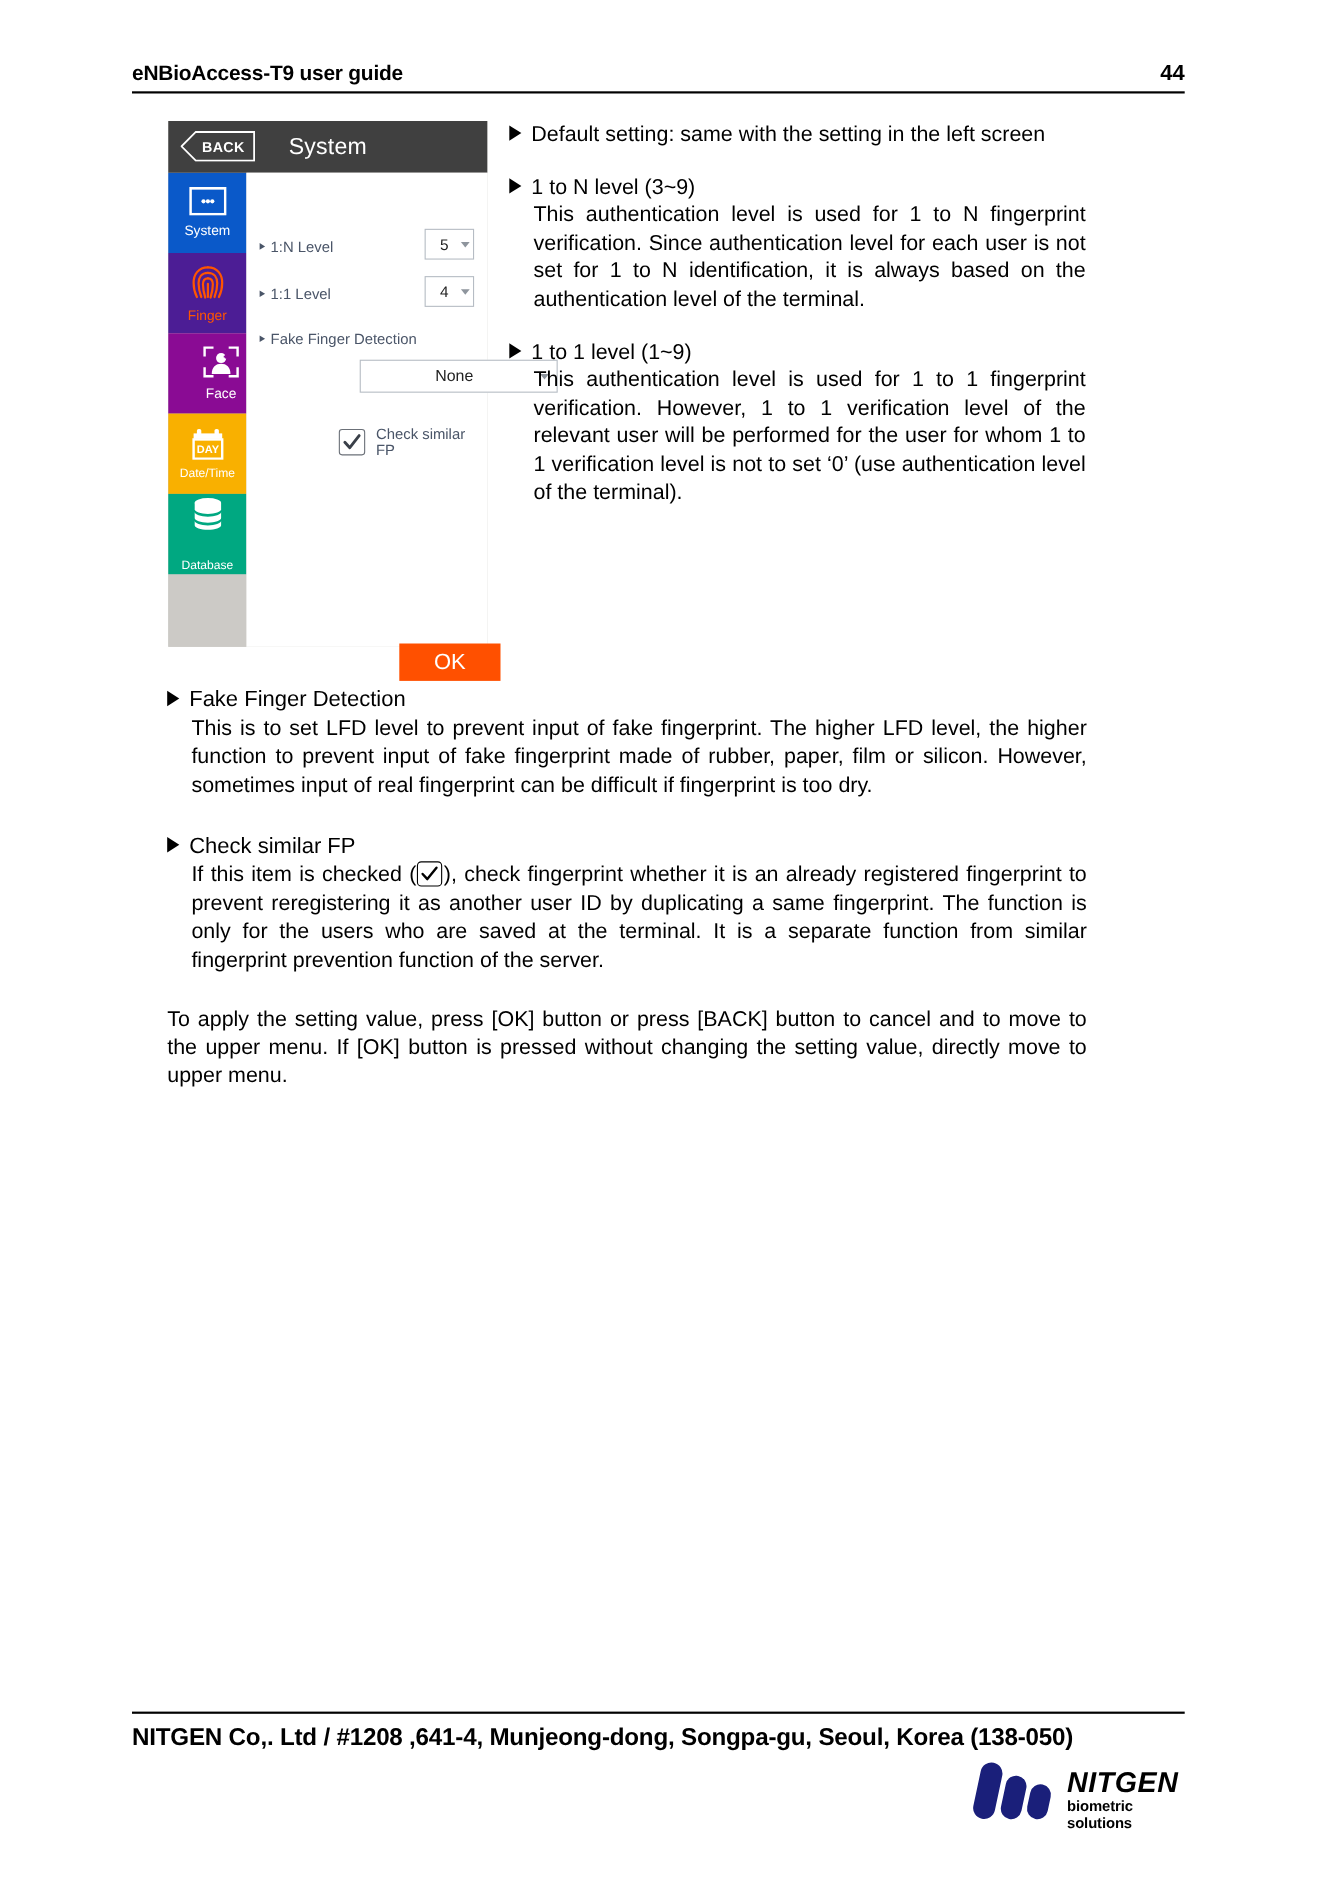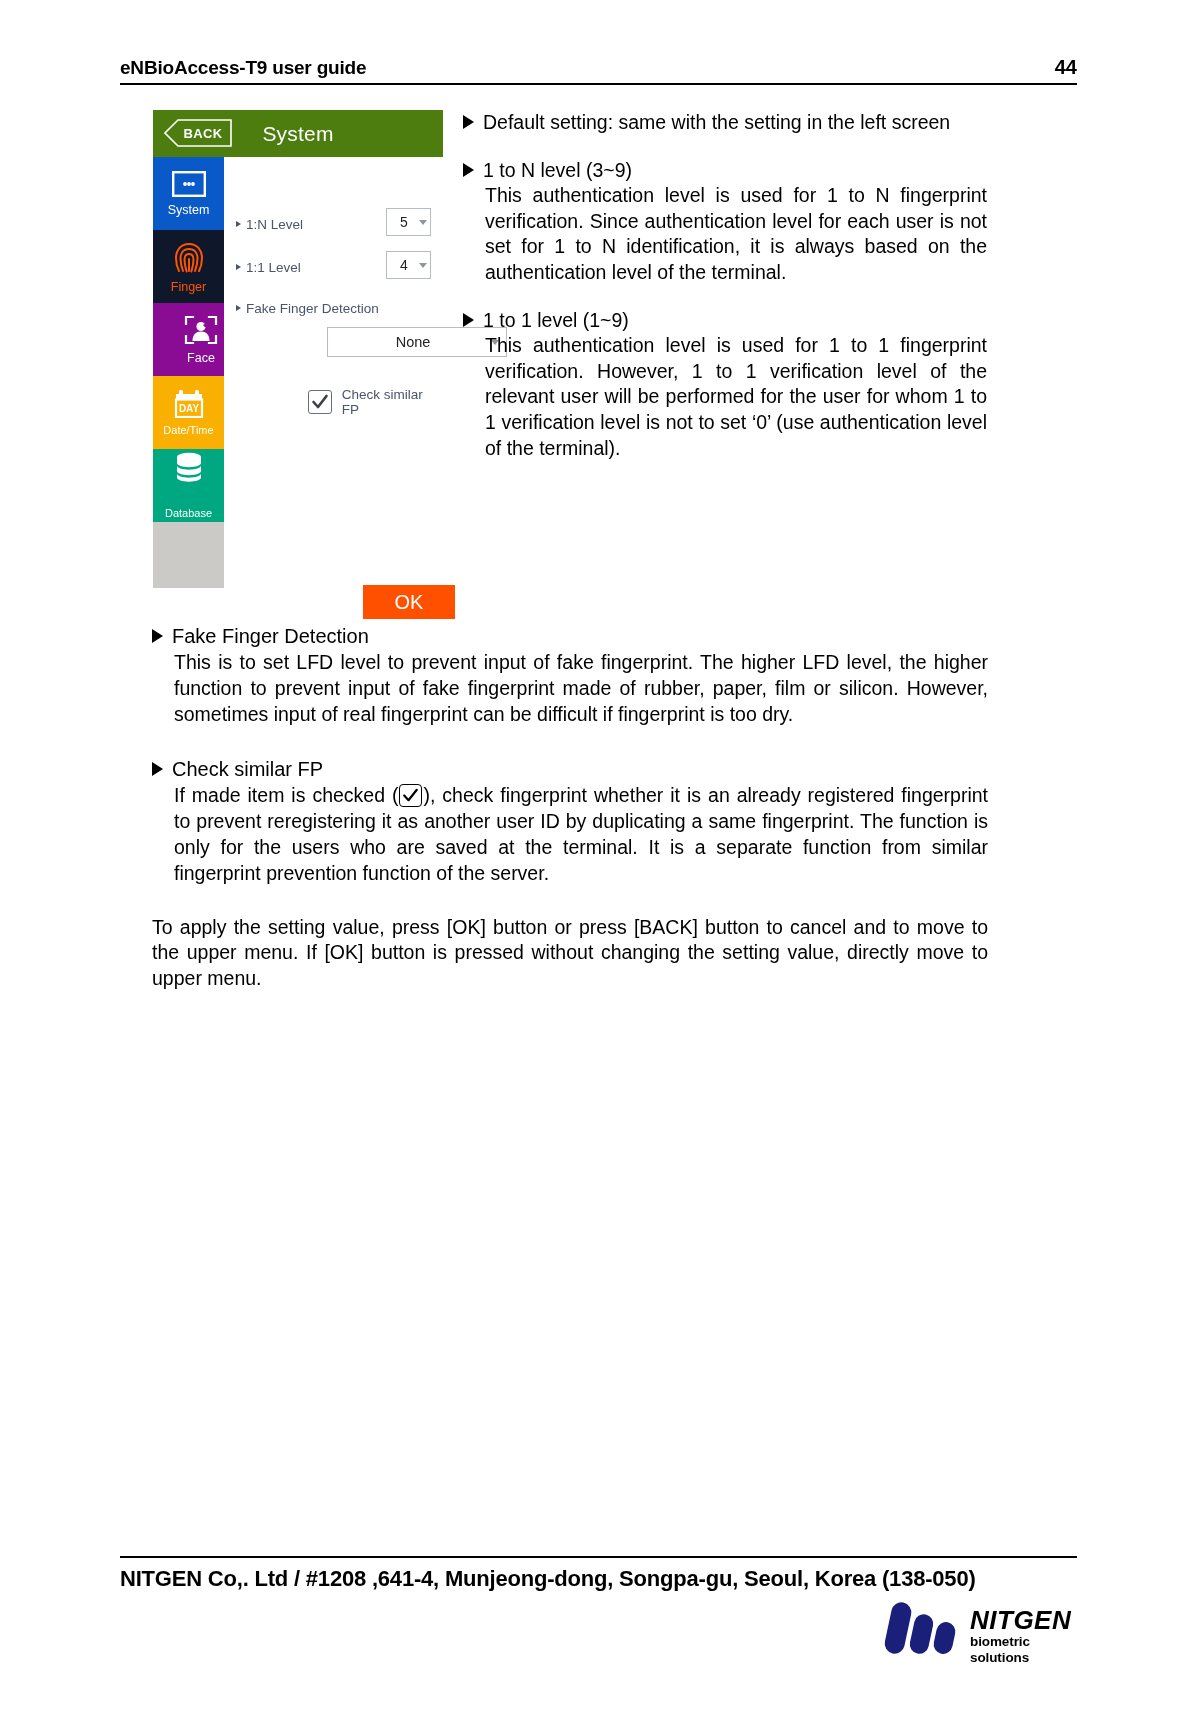--- a/index.html
+++ b/index.html
@@ -54,21 +54,21 @@
   .device {
     position: absolute;
     left: 153px;
     top: 110px;
     width: 290px;
     height: 478px;
     background: #cccac6;
   }
   .device-titlebar {
     height: 47px;
-    background: #4d7c0f;
+    background: #404040;
     display: flex;
     align-items: center;
     position: relative;
   }
   .back-btn {
     position: absolute;
     left: 11px;
     top: 9px;
     width: 68px;
     height: 28px;
@@ -111,21 +111,21 @@
     gap: 3px;
   }
   .side-item .side-label {
     font-size: 12.5px;
     line-height: 1;
   }
   .side-icon { display: block; }
 
   .si-system { background: #0a59c9; }
   .si-system .side-label { color: #ffffff; }
-  .si-finger { background: #0f172a; }
+  .si-finger { background: #4c1d95; }
   .si-finger .side-label { color: #ff5500; }
   .si-face { background: #8a0b94; padding-left: 25px; }
   .si-face .side-label { color: #ffffff; }
   .si-datetime { background: #f9b000; }
   .si-datetime .side-label { color: #ffffff; font-size: 11px; }
   .si-database { background: #00a881; gap: 22px; }
   .si-database .side-label { color: #ffffff; font-size: 11px; }
 
   .content {
     flex: 1;
@@ -531,21 +531,21 @@
     </div>
     <div class="sec-body">This is to set LFD level to prevent input of fake fingerprint. The higher LFD level, the higher function to prevent input of fake fingerprint made of rubber, paper, film or silicon. However, sometimes input of real fingerprint can be difficult if fingerprint is too dry.</div>
 
     <div style="height:28px"></div>
 
     <div class="sec-head">
       <span class="tri-blk"></span><span>Check similar FP</span>
     </div>
 
     <div class="sec-body">
-      <span>If made item is checked (</span><span class="inline-cbox"><svg width="17" height="17" viewBox="0 0 17 17">
+      <span>If this item is checked (</span><span class="inline-cbox"><svg width="17" height="17" viewBox="0 0 17 17">
             <polyline points="2.2,8.5 6.5,13.2 14.8,2.8" fill="none" stroke="#000000" stroke-width="2.2" stroke-linecap="round" stroke-linejoin="round"></polyline>
           </svg></span><span>), check fingerprint whether it is an already registered fingerprint to prevent reregistering it as another user ID by duplicating a same fingerprint. The function is only for the users who are saved at the terminal. It is a separate function from similar fingerprint prevention function of the server.</span>
     </div>
 
     <div style="height:28px"></div>
 
     <div class="plain-para">To apply the setting value, press [OK] button or press [BACK] button to cancel and to move to the upper menu. If [OK] button is pressed without changing the setting value, directly move to upper menu.</div>
 
   </div>
 

